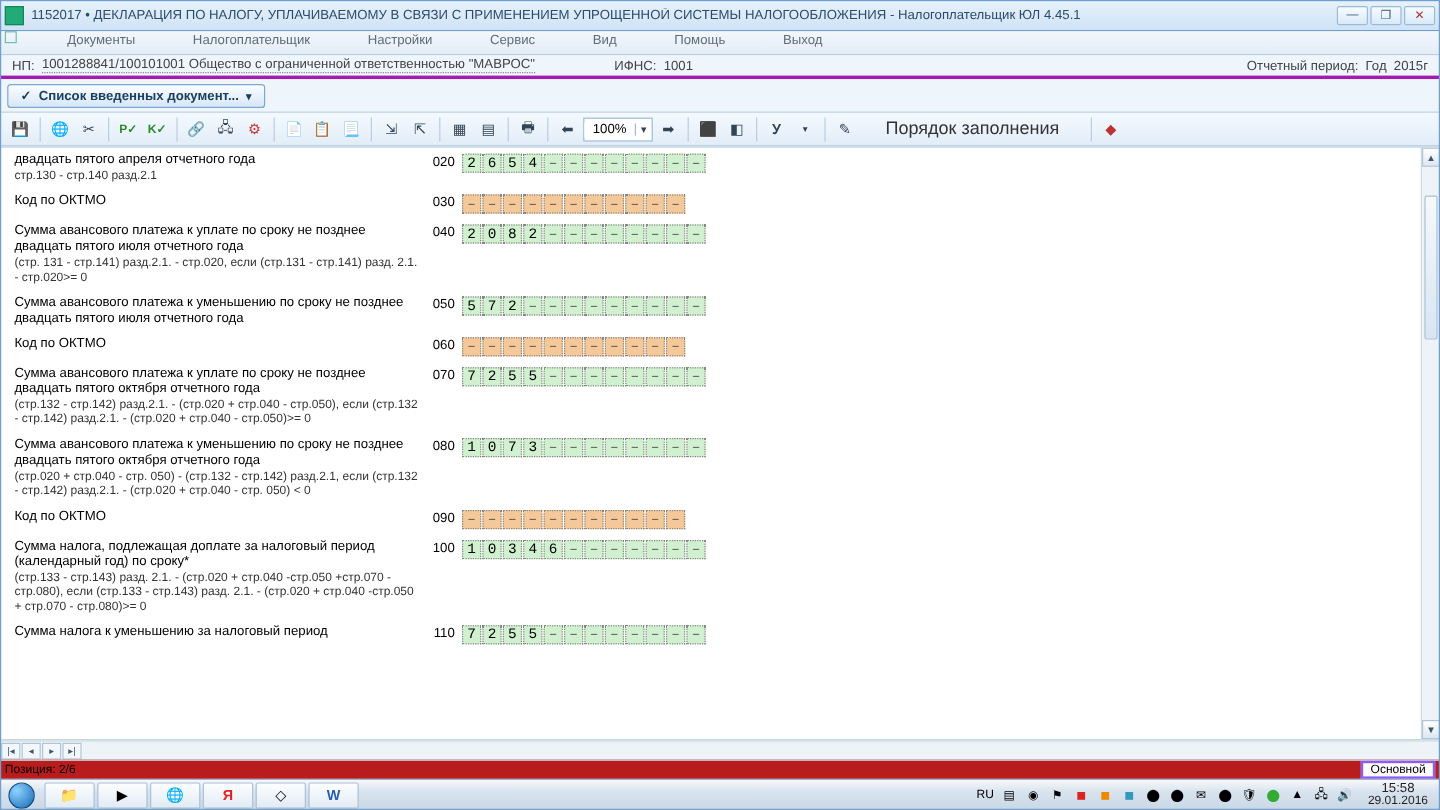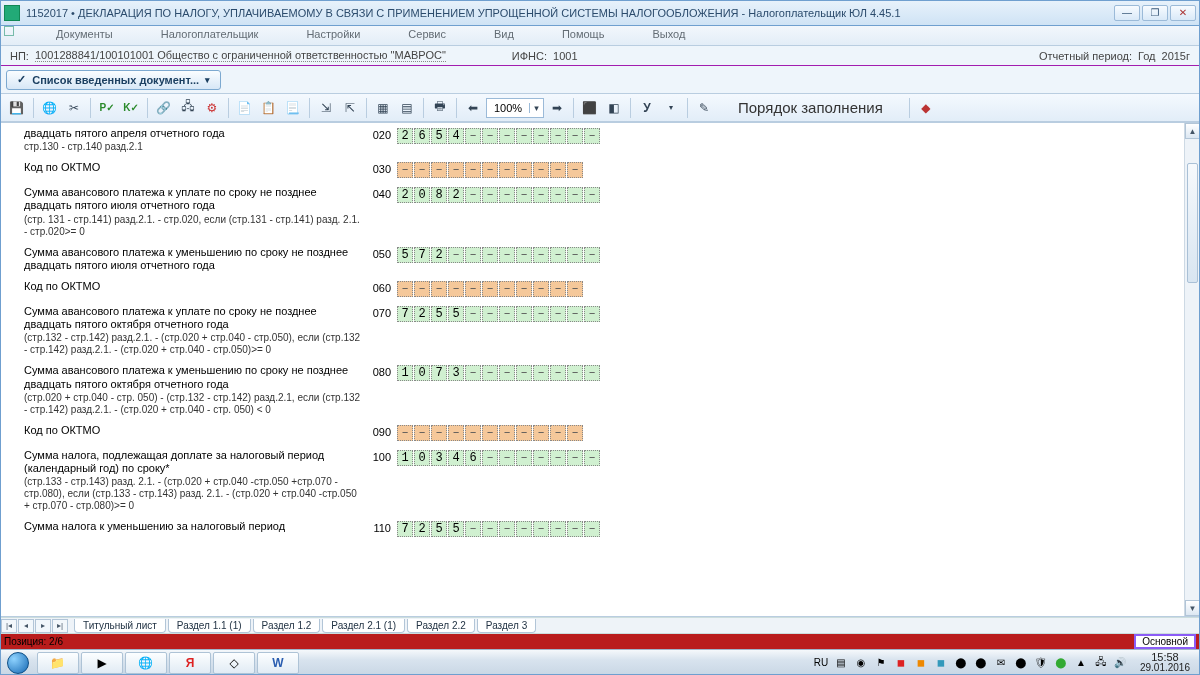--- a/index.html
+++ b/index.html
@@ -12,21 +12,21 @@
 .winbtns { display: flex; gap: 2px; }
 .winbtn { width: 26px; height: 16px; background: linear-gradient(#f7fbff,#d9e9f8); border: 1px solid #9bbad8; border-radius: 2px; display: flex; align-items: center; justify-content: center; font-size: 10px; color: #3b5a7a; cursor: pointer; }
 .winbtn.close { color: #a33; }
 
 
 .menubar { height: 20px; background: linear-gradient(#f2f7fc,#e3edf7); border-bottom: 1px solid #b9cde0; display: flex; align-items: flex-start; padding: 0 4px; gap: 32px; }
 .menubar .mitem { padding: 2px 8px; color: #636c74; cursor: pointer; }
 .menubar .square { width:10px; height:10px; border:1px solid #7ba; margin-right:2px; }
 
 
-.infobar { height: 20px; background: #eef5fb; border-bottom: 1px solid #a21caf; display: flex; align-items: center; padding: 0 10px; gap: 6px; color: #444; }
+.infobar { height: 20px; background: #eef5fb; border-bottom: 3px solid #a21caf; display: flex; align-items: center; padding: 0 10px; gap: 6px; color: #444; }
 .infobar .dotted { border-bottom: 1px dotted #888; }
 .infobar .spacer { flex: 1; }
 
 
 .docbtnrow { height: 28px; background: #eef5fb; border-bottom: 1px solid #b9cde0; display: flex; align-items: center; padding: 0 6px; }
 .docbtn { height: 20px; background: linear-gradient(#fafdff,#d7e7f6); border: 1px solid #7da9d0; border-radius: 3px; padding: 0 10px; display: flex; align-items: center; gap: 6px; color: #1b3f61; cursor: pointer; font-weight: bold; font-size: 11px; }
 .docbtn .chev { font-size: 9px; }
 
 
 .toolbar { height: 28px; background: linear-gradient(#f4f9fe,#e2edf8); border-bottom: 1px solid #b9cde0; display: flex; align-items: center; padding: 0 6px; gap: 2px; }
@@ -38,21 +38,21 @@
 .tlabel { font-size: 15px; color: #333; margin: 0 21px; }
 
 
 .docarea { position: absolute; top: 122px; bottom: 58px; left: 0; right: 0; background: #fff; overflow: hidden; border-top: 1px solid #b9cde0; border-bottom: 1px solid #b9cde0; }
 .doc-scroll { position: absolute; top: 0; bottom: 0; left: 0; right: 16px; overflow: hidden; }
 .vscroll { position: absolute; right: 0; top: 0; bottom: 0; width: 16px; background: #eef3f8; border-left: 1px solid #cdd9e4; }
 .vscroll .arrow { height: 16px; background: linear-gradient(#fff,#dce7f2); border: 1px solid #b2c5d7; display: flex; align-items: center; justify-content: center; font-size: 8px; color: #456; cursor: pointer; }
 .vscroll .thumb { position: absolute; top: 40px; left: 2px; right: 2px; height: 120px; background: linear-gradient(#f6f9fc,#d8e5f1); border: 1px solid #a9c0d6; border-radius: 2px; }
 
 
-.form { padding: 4px 10px 4px 24px; }
+.form { padding: 4px 10px 4px 12px; }
 .row { display: flex; margin-bottom: 8px; align-items: flex-start; }
 .left { width: 345px; padding-right: 8px; }
 .desc { font-size: 11px; color: #000; line-height: 1.2; }
 .hint { font-size: 10px; color: #333; line-height: 1.2; margin-top: 1px; }
 .codecell { width: 28px; font-size: 11px; color: #000; text-align: right; padding-right: 6px; padding-top: 2px; }
 .cells { display: flex; gap: 0; padding-top: 1px; }
 .cell { width: 16px; height: 16px; border: 1px dotted #888; display: flex; align-items: center; justify-content: center; font-family: "Courier New", monospace; font-size: 12px; margin-right: 1px; }
 .cell.g { background: #d0f0d0; }
 .cell.o { background: #f5c89a; }
 .cell.dash::after { content: "–"; color: #555; }
@@ -384,28 +384,20 @@
     <div class="thumb"></div>
     <div class="arrow" style="position:absolute;bottom:0;left:0;right:0">▼</div>
   </div>
 </div>
 
 <div class="navrow">
   <div class="navbtn">|◂</div>
   <div class="navbtn">◂</div>
   <div class="navbtn">▸</div>
   <div class="navbtn">▸|</div>
-  <div class="tabstrip" id="tabstrip">
-      <div class="tab">Титульный лист</div>
-      <div class="tab active">Раздел 1.1 (1)</div>
-      <div class="tab">Раздел 1.2</div>
-      <div class="tab">Раздел 2.1 (1)</div>
-      <div class="tab">Раздел 2.2</div>
-      <div class="tab">Раздел 3</div>
-    </div>
 </div>
 
 <div class="statusbar">
   <span>Позиция: 2/6</span>
   <span class="right">Основной</span>
 </div>
 
 <div class="taskbar">
   <div class="startorb">
       <div class="orb"></div>

